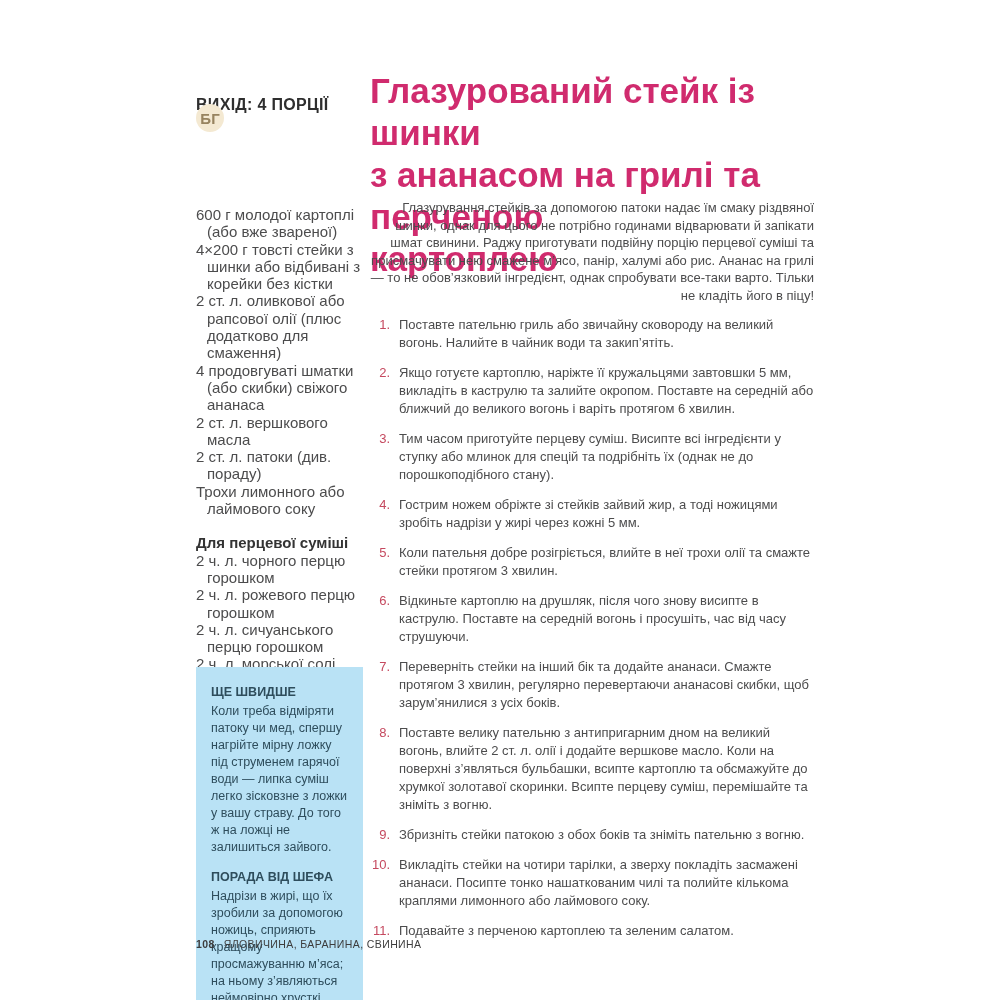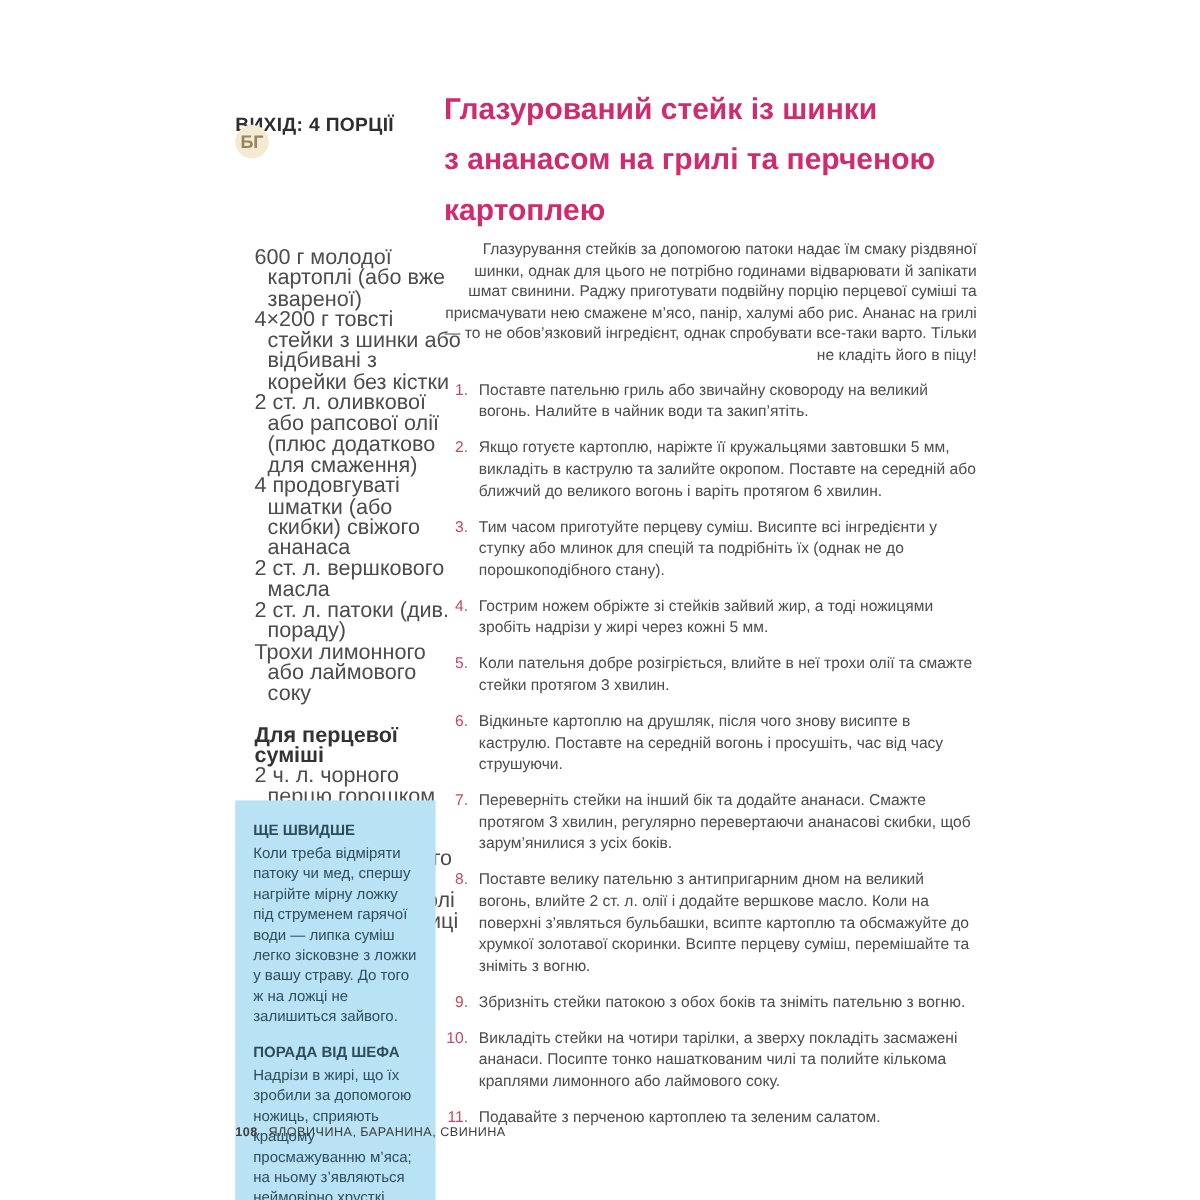--- a/index.html
+++ b/index.html
@@ -12,29 +12,29 @@
     font-size:16px; font-weight:bold; letter-spacing:0.3px; color:#2e2e2e;margin-top:16px;
   }
   .diet-badge {
     position:absolute; left:196px; top:104px; width:28px; height:28px;
     border-radius:50%; background:#f4e9d2; color:#97835f;
     font-size:15px; font-weight:bold;
     display:flex; align-items:center; justify-content:center;
   }
   .recipe-title {
     position:absolute; left:370px; top:70px; width:470px;
-    font-size:25px; font-weight:bold; line-height:42px; color:#d02b6e;
+    font-size:35px; font-weight:bold; line-height:42px; color:#d02b6e;
   }
   .intro {
     position:absolute; left:370px; top:199px; width:444px;
     font-size:13px; line-height:17.5px; color:#4c4c4d;text-align:right;
   }
   .ingredients {
     position:absolute; left:196px; top:206px; width:172px;
-    font-size:18px; line-height:17.3px; color:#4c4c4d;margin-left:16px;
+    font-size:15px; line-height:17.3px; color:#4c4c4d;
   }
   .ing-item { text-indent:-11px; padding-left:11px; }
   .ing-subheading { font-weight:bold; color:#333333; margin-top:17px; }
   .tip-box {
     position:absolute; left:196px; top:667px; width:137px;
     background:#b9e2f5; padding:17px 15px 19px 15px;
     color:#2e4d5c; font-size:12.5px; line-height:17px;
   }
   .tip-heading { font-weight:bold; margin-bottom:2px; }
   .tip-body { margin-bottom:13px; }

